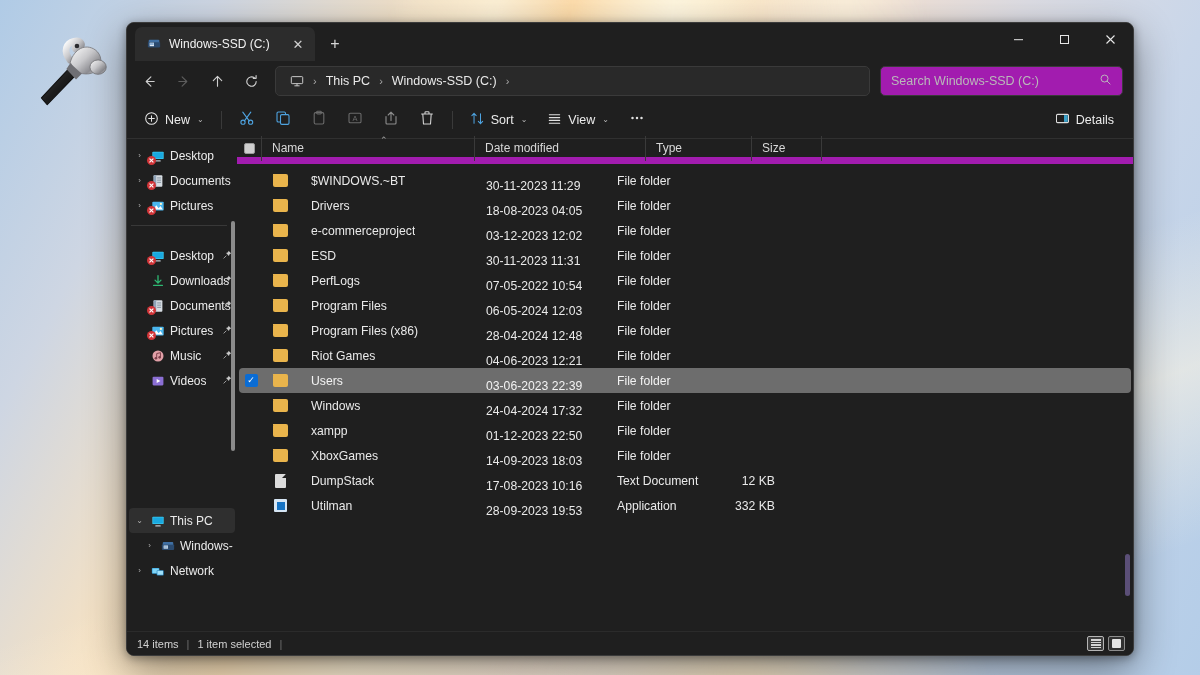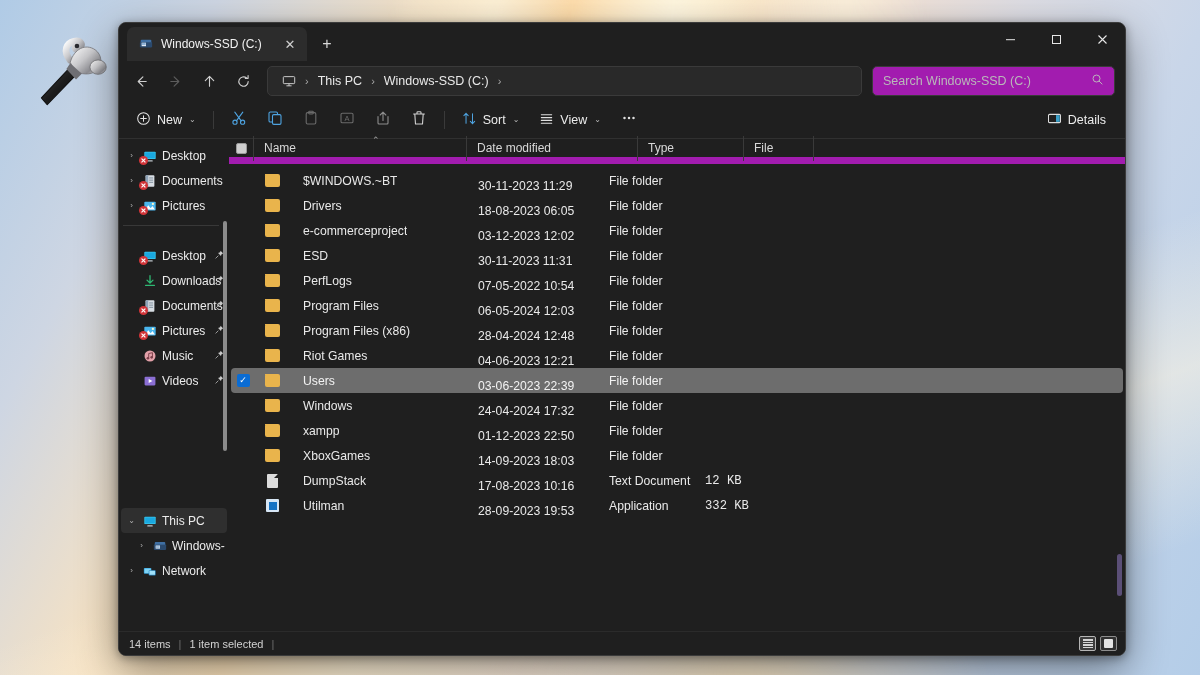--- a/index.html
+++ b/index.html
@@ -38,21 +38,21 @@
     position:absolute; left:42%; bottom:-6%; width:40%; height:26%;
     background:radial-gradient(ellipse at 50% 100%, rgba(255,228,178,0.85) 0%, rgba(255,235,200,0.35) 45%, rgba(255,255,255,0) 75%);
     filter:blur(10px);
   }
 
   
   #hammer{ position:absolute; left:28px; top:22px; width:96px; height:96px; }
 
   
   #explorer{
-    position:absolute; left:118px; top:22px; width:1008px; height:634px;
+    position:absolute; left:126px; top:22px; width:1008px; height:634px;
     background:#1f1f1f;
     border:1px solid #3b3b3b;
     border-radius:8px;
     overflow:hidden;
     box-shadow:0 14px 40px rgba(0,0,0,.45), 0 2px 10px rgba(0,0,0,.35);
     display:flex; flex-direction:column;
     color:#e8e8e8;
   }
 
   
@@ -196,21 +196,21 @@
     height:25px; display:flex; align-items:center;
     font-size:12.2px; color:#e9e9e9;
     margin:0 2px; border-radius:4px;
   }
   .frow.selected{ background:#6d6d6d; color:#f3f3f3; }
   .f-check{ width:24px; display:flex; align-items:center; justify-content:center; }
   .f-name{ width:213px; display:flex; align-items:center; gap:23px; padding-left:10px; overflow:hidden; }
   .f-name .fn{ overflow:hidden; text-overflow:ellipsis; white-space:nowrap; }
   .f-date{ width:131px; padding-left:10px;margin-top:10px; }
   .f-type{ width:106px; padding-left:10px; }
-  .f-size{ width:70px; padding-right:8px;font-family:Liberation Mono, monospace; }
+  .f-size{ width:70px; text-align:right; padding-right:8px; }
   .checkmark{
     width:13px; height:13px; border-radius:2px; background:#0a6cd4;
     display:flex; align-items:center; justify-content:center;
     color:#fff; font-size:9px; line-height:1;
   }
 
   
   .ico{ width:15px; height:13px; flex:0 0 15px; position:relative; }
   .ico.folder{
     background:#e9b44c; border-radius:1.5px 2px 2px 2px;
@@ -691,21 +691,21 @@
           <span>Name</span>
           <span id="sortcaret">⌃</span>
         </div>
         <div class="col c-date">
           <span>Date modified</span>
         </div>
         <div class="col c-type">
           <span>Type</span>
         </div>
         <div class="col c-size">
-          <span>File</span>
+          <span>Size</span>
         </div>
         <div class="col c-rest"></div>
       </div>
 
       <div id="filelist">
           <div class="frow">
             <div class="f-check"></div>
             <div class="f-name">
               <span class="ico folder"></span>
               <span class="fn">$WINDOWS.~BT</span>
@@ -713,21 +713,21 @@
             <div class="f-date">30-11-2023 11:29</div>
             <div class="f-type">File folder</div>
             <div class="f-size"></div>
           </div>
           <div class="frow">
             <div class="f-check"></div>
             <div class="f-name">
               <span class="ico folder"></span>
               <span class="fn">Drivers</span>
             </div>
-            <div class="f-date">18-08-2023 06:05</div>
+            <div class="f-date">18-08-2023 04:05</div>
             <div class="f-type">File folder</div>
             <div class="f-size"></div>
           </div>
           <div class="frow">
             <div class="f-check"></div>
             <div class="f-name">
               <span class="ico folder"></span>
               <span class="fn">e-commerceproject</span>
             </div>
             <div class="f-date">03-12-2023 12:02</div>

